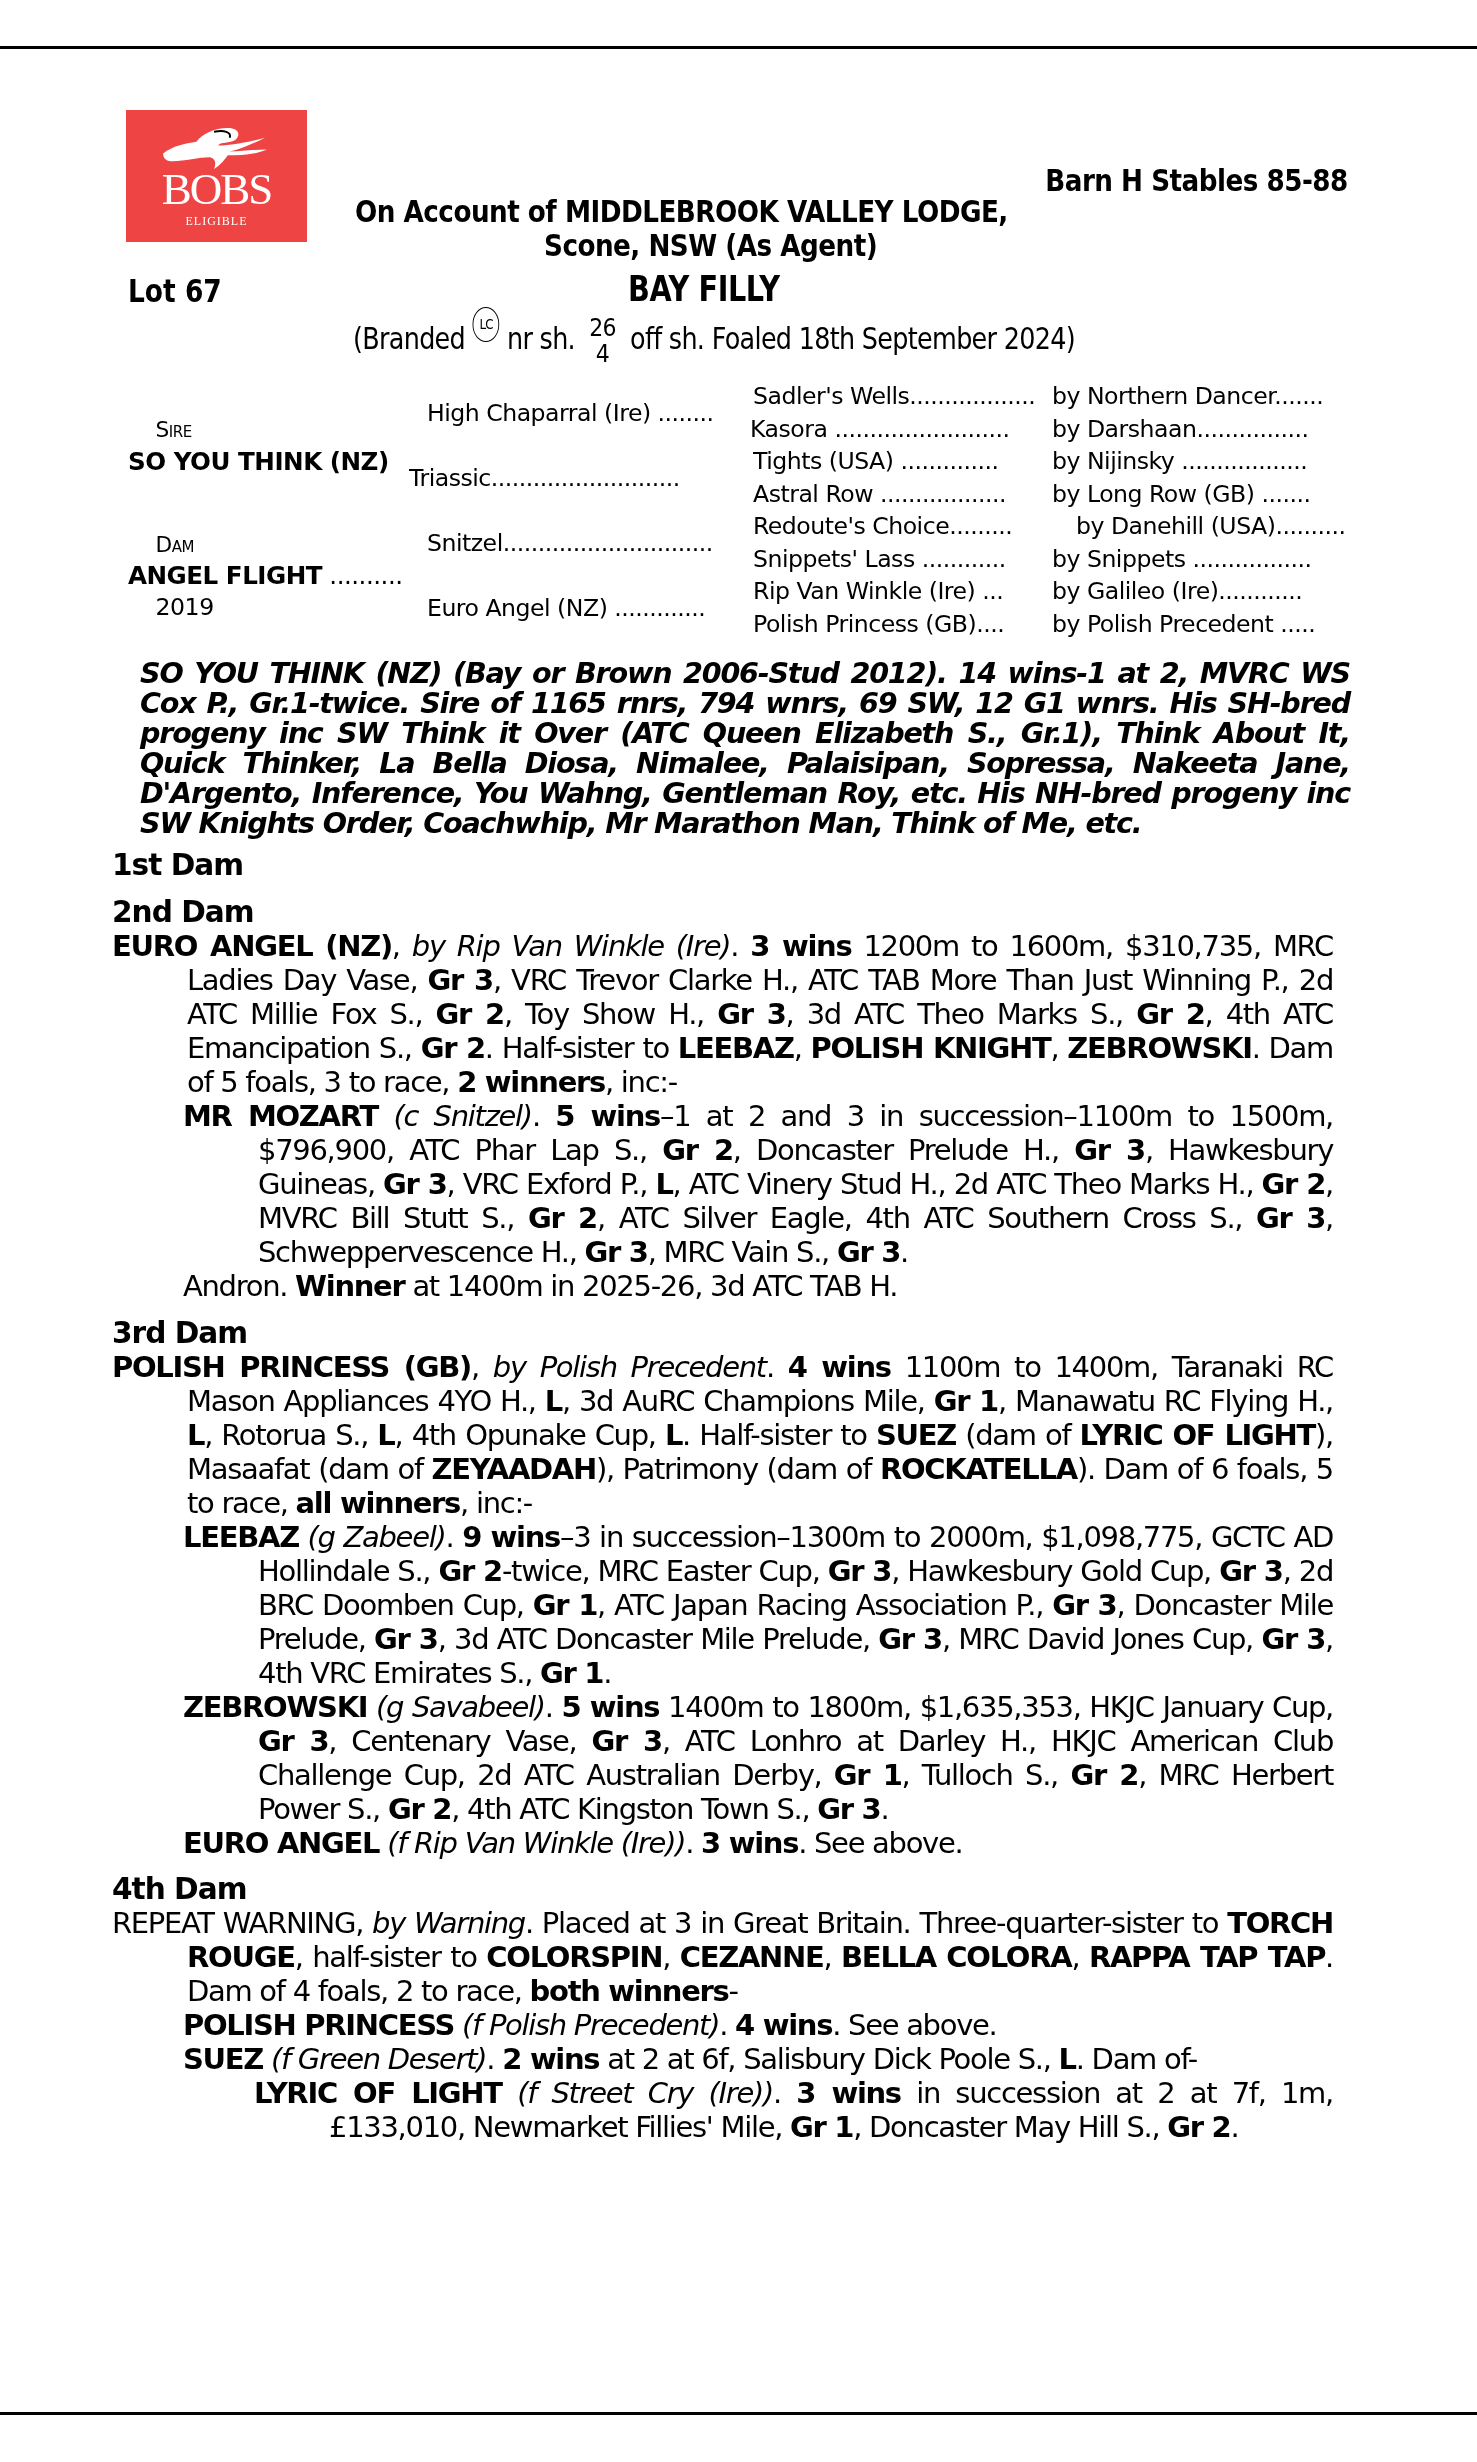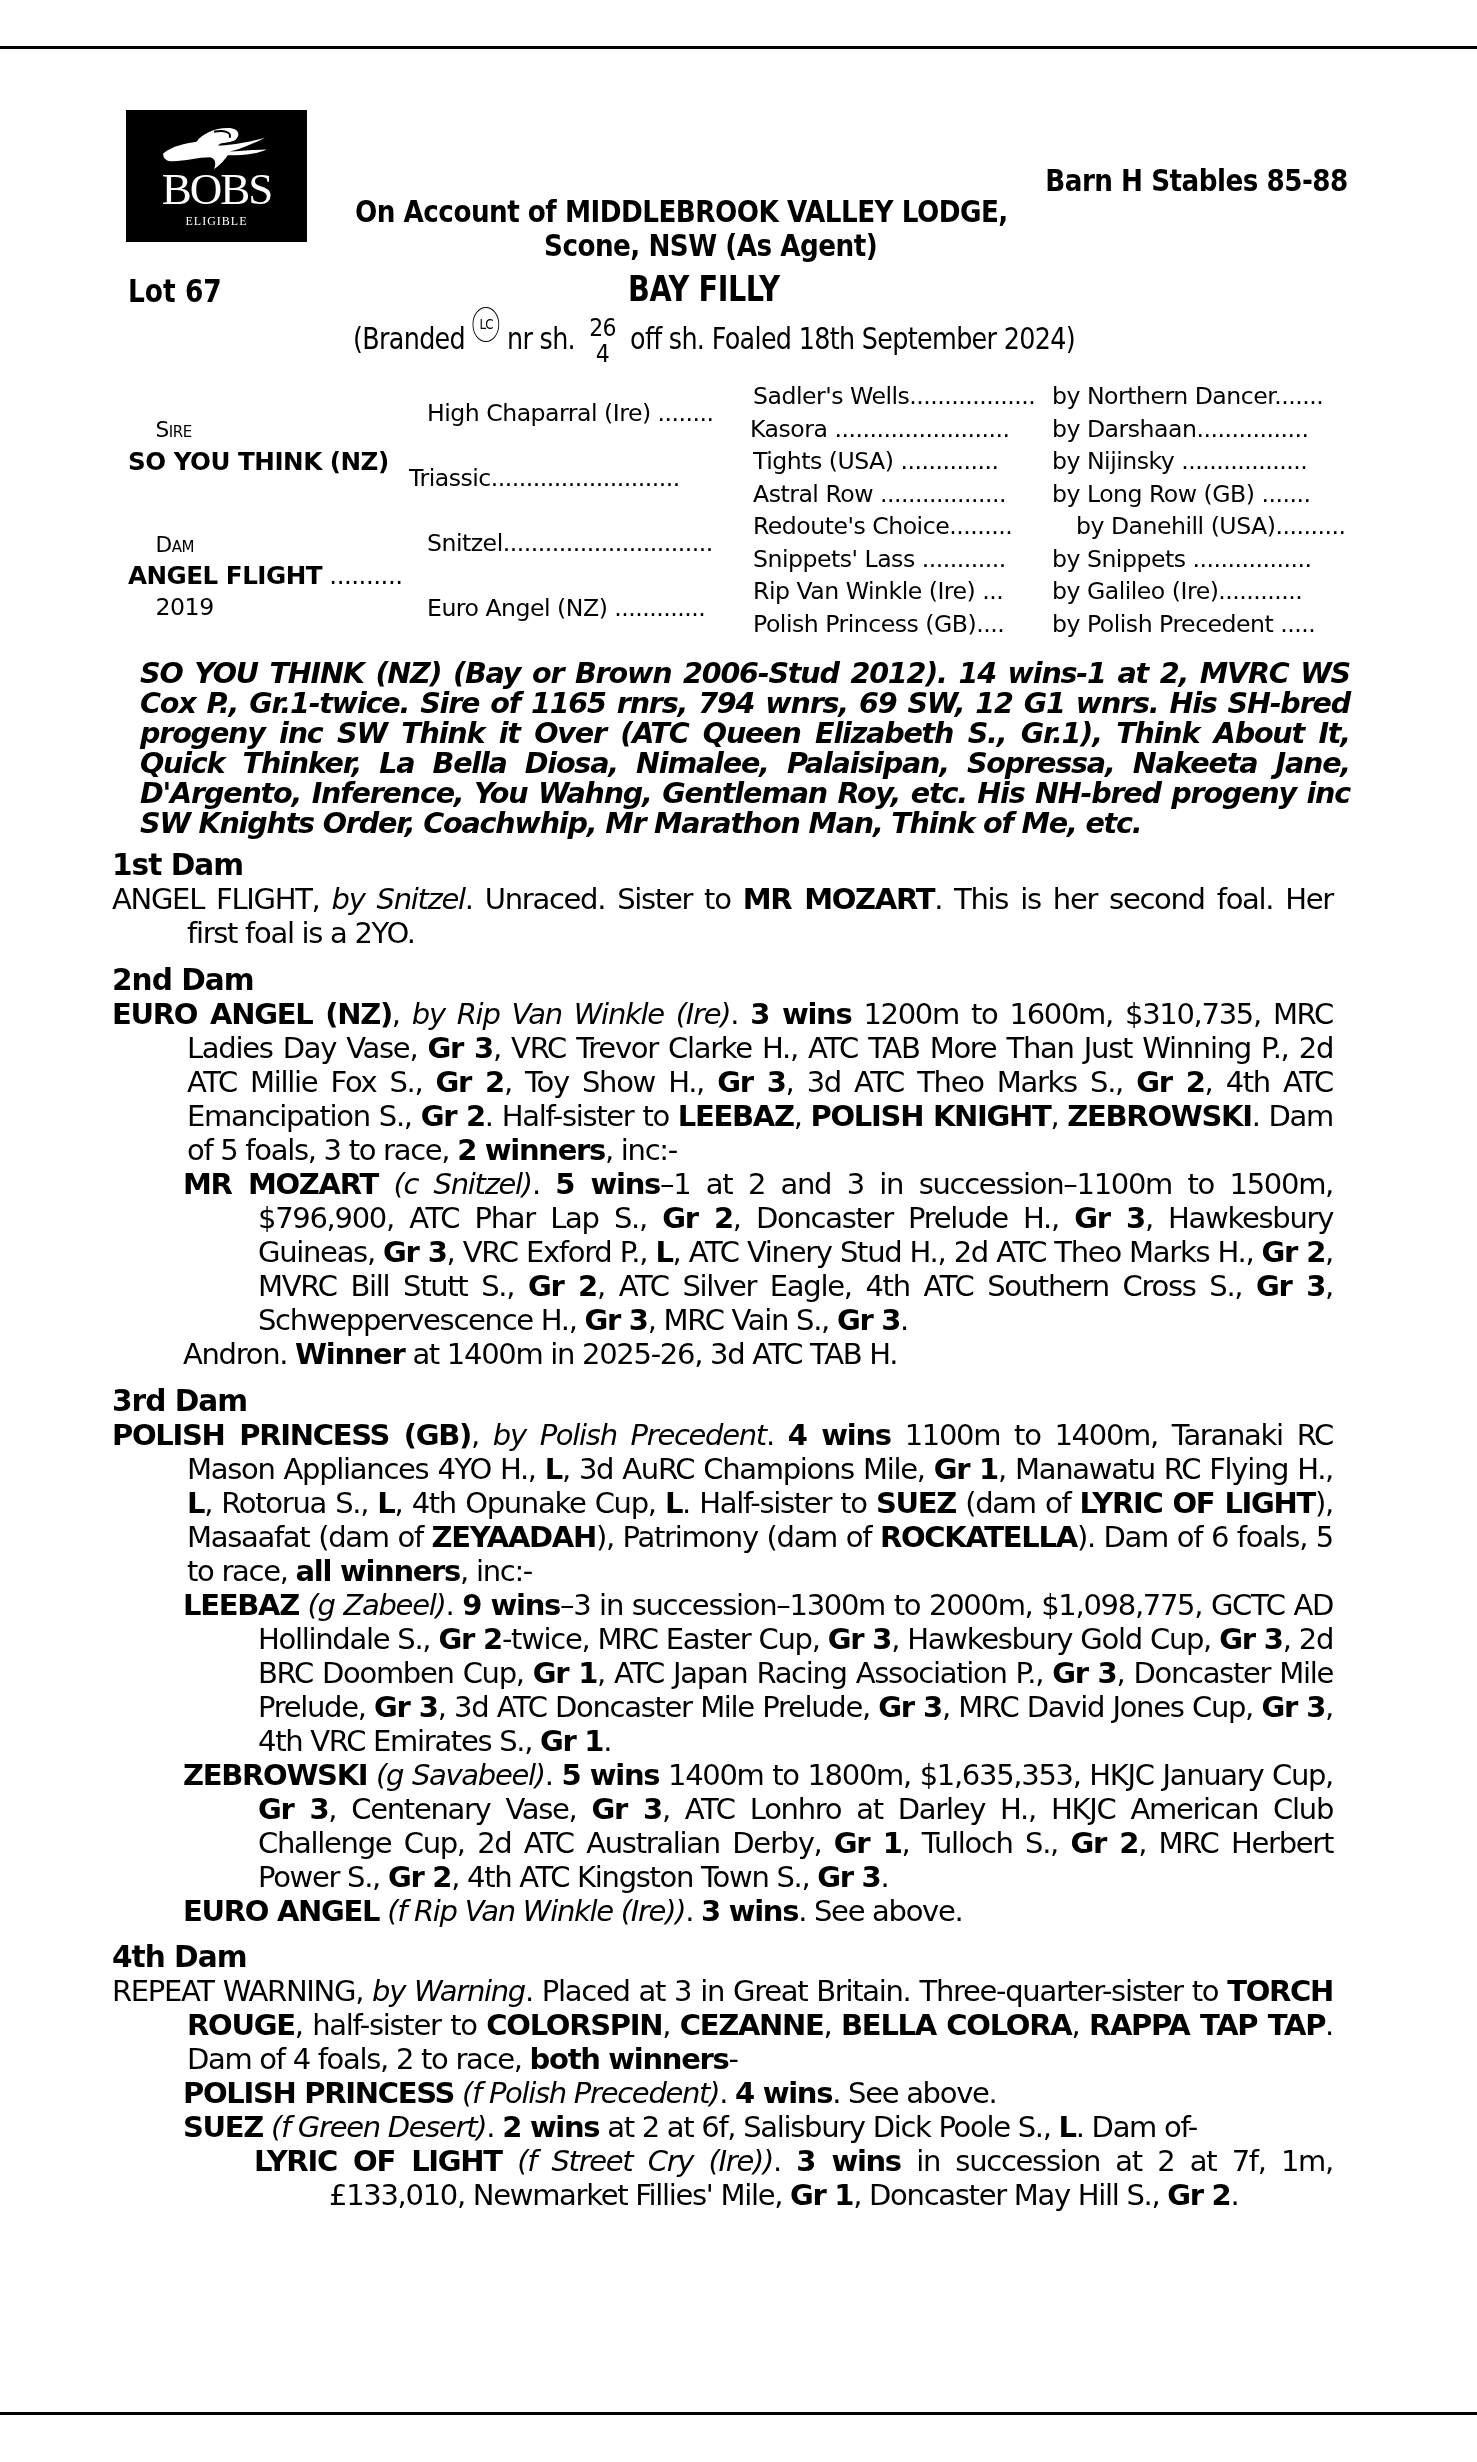--- a/index.html
+++ b/index.html
@@ -1,20 +1,20 @@
 <!DOCTYPE html>
 <html><head>
 <meta charset="utf-8">
 <style>
   html, body { margin:0; padding:0; background:#ffffff; }
   body { width:1478px; height:2463px; position:relative; overflow:hidden; color:#000; font-family:"DejaVu Sans", sans-serif; }
   .rule { position:absolute; left:0; width:1478px; height:3px; background:#000; }
   .abs { position:absolute; white-space:nowrap; }
   .cond { display:inline-block; transform-origin:left top; }
-  .logo { position:absolute; left:126px; top:110px; width:181px; height:132px; background:#000000; color:#fff; }
+  .logo { position:absolute; left:126px; top:110px; width:181px; height:132px; background:#ef4444; color:#fff; }
   .logo svg { position:absolute; left:33px; top:13.8px; }
   .logo .bobs { position:absolute; left:0; width:181px; top:57px; text-align:center; font-family:"Liberation Serif", serif; font-size:45px; line-height:45px; letter-spacing:-2px; }
   .logo .elig { position:absolute; left:0; width:181px; top:104px; text-align:center; font-family:"Liberation Serif", serif; font-size:12px; letter-spacing:1px; }
   .hdr { font-weight:bold; font-size:30.5px; line-height:33px; letter-spacing:-0.6px; }
   .lot { font-weight:bold; font-size:31.5px; }
   .title { font-weight:bold; font-size:35px; letter-spacing:-0.5px; }
   .branded { font-size:29.6px; letter-spacing:-0.8px; }
   .frac { display:inline-block; vertical-align:middle; text-align:center; font-size:25.6px; line-height:25.6px; margin:0 7.9px; }
   .brand-icon { display:inline-block; width:31.5px; height:35px; border:1.5px solid #000; border-radius:50%; font-size:13.8px; line-height:33px; text-align:center; vertical-align:top; margin-top:-7.9px; letter-spacing:-1px; box-sizing:border-box; }
 
@@ -109,21 +109,20 @@
   <div class="cell" style="left:924px; top:163px; width:297px;">by Snippets .................</div>
   <div class="cell" style="left:924px; top:195px; width:297px;">by Galileo (Ire)............</div>
   <div class="cell" style="left:924px; top:228px; width:297px;">by Polish Precedent .....</div>
 </div>
 
 <div class="sire-para">SO YOU THINK (NZ) (Bay or Brown 2006-Stud 2012). 14 wins-1 at 2, MVRC WS Cox P., Gr.1-twice. Sire of 1165 rnrs, 794 wnrs, 69 SW, 12 G1 wnrs. His SH-bred progeny inc SW Think it Over (ATC Queen Elizabeth S., Gr.1), Think About It, Quick Thinker, La Bella Diosa, Nimalee, Palaisipan, Sopressa, Nakeeta Jane, D'Argento, Inference, You Wahng, Gentleman Roy, etc. His NH-bred progeny inc SW Knights Order, Coachwhip, Mr Marathon Man, Think of Me, etc.</div>
 
 <div class="body" id="dams-body">
     <div class="section">
       <h3>1st Dam</h3>
-      <p class="h1"><span>ANGEL FLIGHT, </span><i>by Snitzel</i><span>. Unraced. Sister to </span><b>MR MOZART</b><span>. This is her second foal. Her first foal is a 2YO.</span></p>
     </div>
     <div class="section">
       <h3>2nd Dam</h3>
       <p class="h1"><b>EURO ANGEL (NZ)</b><span>, </span><i>by Rip Van Winkle (Ire)</i><span>. </span><b>3 wins</b><span> 1200m to 1600m, $310,735, MRC Ladies Day Vase, </span><b>Gr 3</b><span>, VRC Trevor Clarke H., ATC TAB More Than Just Winning P., 2d ATC Millie Fox S., </span><b>Gr 2</b><span>, Toy Show H., </span><b>Gr 3</b><span>, 3d ATC Theo Marks S., </span><b>Gr 2</b><span>, 4th ATC Emancipation S., </span><b>Gr 2</b><span>. Half-sister to </span><b>LEEBAZ</b><span>, </span><b>POLISH KNIGHT</b><span>, </span><b>ZEBROWSKI</b><span>. Dam of 5 foals, 3 to race, </span><b>2 winners</b><span>, inc:-</span></p>
       <p class="h2"><b>MR MOZART</b><span> </span><i>(c Snitzel)</i><span>. </span><b>5 wins</b><span>–1 at 2 and 3 in succession–1100m to 1500m, $796,900, ATC Phar Lap S., </span><b>Gr 2</b><span>, Doncaster Prelude H., </span><b>Gr 3</b><span>, Hawkesbury Guineas, </span><b>Gr 3</b><span>, VRC Exford P., </span><b>L</b><span>, ATC Vinery Stud H., 2d ATC Theo Marks H., </span><b>Gr 2</b><span>, MVRC Bill Stutt S., </span><b>Gr 2</b><span>, ATC Silver Eagle, 4th ATC Southern Cross S., </span><b>Gr 3</b><span>, Schweppervescence H., </span><b>Gr 3</b><span>, MRC Vain S., </span><b>Gr 3</b><span>.</span></p>
       <p class="h2"><span>Andron. </span><b>Winner</b><span> at 1400m in 2025-26, 3d ATC TAB H.</span></p>
     </div>
     <div class="section">
       <h3>3rd Dam</h3>
       <p class="h1"><b>POLISH PRINCESS (GB)</b><span>, </span><i>by Polish Precedent</i><span>. </span><b>4 wins</b><span> 1100m to 1400m, Taranaki RC Mason Appliances 4YO H., </span><b>L</b><span>, 3d AuRC Champions Mile, </span><b>Gr 1</b><span>, Manawatu RC Flying H., </span><b>L</b><span>, Rotorua S., </span><b>L</b><span>, 4th Opunake Cup, </span><b>L</b><span>. Half-sister to </span><b>SUEZ</b><span> (dam of </span><b>LYRIC OF LIGHT</b><span>), Masaafat (dam of </span><b>ZEYAADAH</b><span>), Patrimony (dam of </span><b>ROCKATELLA</b><span>). Dam of 6 foals, 5 to race, </span><b>all winners</b><span>, inc:-</span></p>

